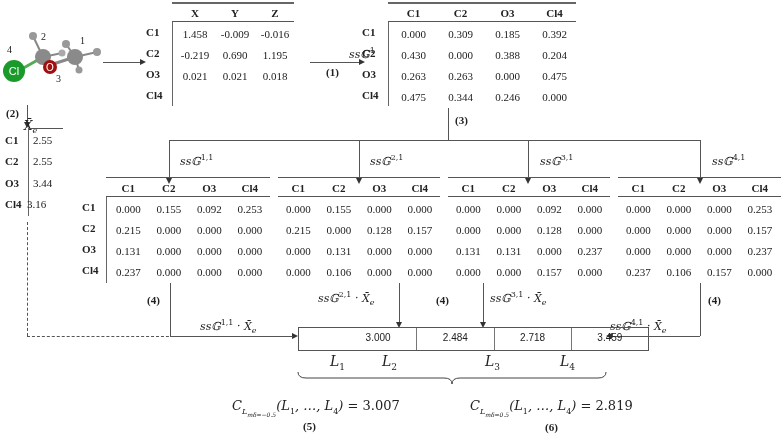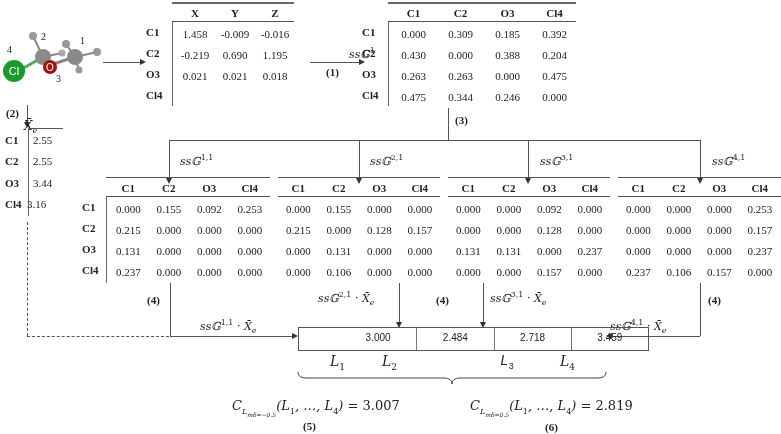--- a/index.html
+++ b/index.html
@@ -344,21 +344,21 @@
 <div class="txt it math" style="left:610px;top:318px;"><span>ss𝔾</span><sup style="font-size:8px;font-style:normal;">4,1</sup> · X̄<sub style="font-size:8px;">e</sub></div>
 
 <div class="lbox" style="left:298px;top:327px;width:308px;height:22px;">
   <div>3.000</div>
   <div>2.484</div>
   <div>2.718</div>
   <div>3.459</div>
 </div>
 <div class="txt it math" style="left:330px;top:353px;font-size:14px;">L<sub style="font-size:9px;font-style:normal;">1</sub></div>
 <div class="txt it math" style="left:382px;top:353px;font-size:14px;">L<sub style="font-size:9px;font-style:normal;">2</sub></div>
-<div class="txt it math" style="left:500px;top:353px;font-size:14px;font-family:Liberation Mono, monospace;">L<sub style="font-size:9px;font-style:normal;">3</sub></div>
+<div class="txt it math" style="left:485px;top:353px;font-size:14px;">L<sub style="font-size:9px;font-style:normal;">3</sub></div>
 <div class="txt it math" style="left:560px;top:353px;font-size:14px;">L<sub style="font-size:9px;font-style:normal;">4</sub></div>
 
 <svg class="abs" style="left:296px;top:370px;" width="312" height="18">
   <path d="M2 2 Q2 8 10 8 L148 8 Q156 8 156 14 Q156 8 164 8 L302 8 Q310 8 310 2" fill="none" stroke="#444" stroke-width="1"></path>
 </svg>
 
 <div class="txt it math" style="left:232px;top:398px;font-size:13px;">C<sub style="font-size:8px;">L<sub style="font-size:6px;">mδ=−0.5</sub></sub>(L<sub style="font-size:8px;font-style:normal;">1</sub>, …, L<sub style="font-size:8px;font-style:normal;">4</sub>) <span style="font-style:normal;">= </span><span style="font-style:normal;">3.007</span></div>
 <div class="txt b" style="left:303px;top:420px;">(5)</div>
 <div class="txt it math" style="left:470px;top:398px;font-size:13px;">C<sub style="font-size:8px;">L<sub style="font-size:6px;">mδ=0.5</sub></sub>(L<sub style="font-size:8px;font-style:normal;">1</sub>, …, L<sub style="font-size:8px;font-style:normal;">4</sub>) <span style="font-style:normal;">= </span><span style="font-style:normal;">2.819</span></div>
 <div class="txt b" style="left:545px;top:421px;">(6)</div>

